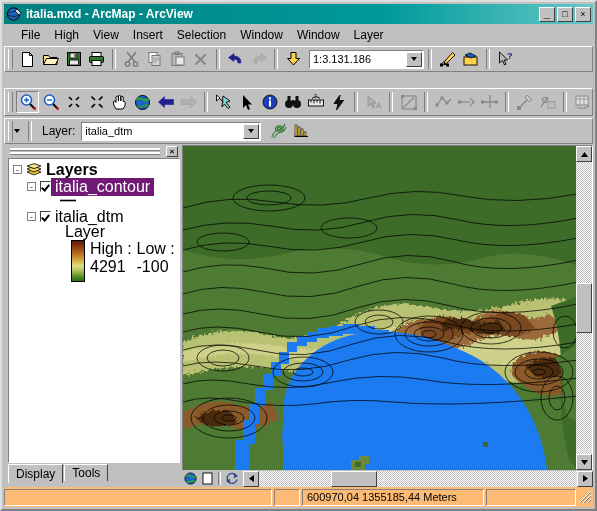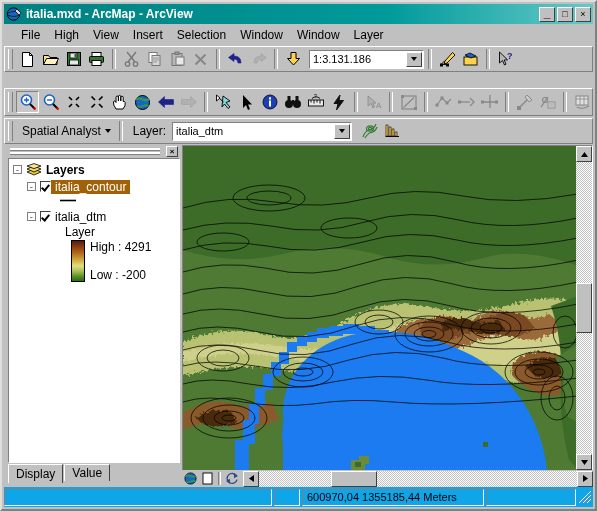--- a/index.html
+++ b/index.html
@@ -134,22 +134,22 @@
     width:11px;height:11px;background:#ffffff;flex:none;
     border-top:1px solid #404040;border-left:1px solid #404040;
     border-right:1px solid #ffffff;border-bottom:1px solid #ffffff;
     box-sizing:border-box;position:relative;
   }
   .chk.on:after{
     content:"";position:absolute;left:2px;top:1px;width:3px;height:6px;
     border-right:2px solid #000;border-bottom:2px solid #000;
     transform:rotate(40deg);
   }
-  .lyr-text{font-size:12px;color:#000;padding-left:4px;}
-  .lyr-text.sel{background:#a16207;color:#ffffff;padding-right:4px;}
+  .lyr-text{font-size:16px;color:#000;padding-left:4px;}
+  .lyr-text.sel{background:#701a75;color:#ffffff;padding-right:4px;}
   .ramp{
     width:14px;height:42px;flex:none;
     background:linear-gradient(180deg,#5a1b08 0%,#8a3a12 14%,#b4701e 32%,#d8b84a 52%,#dede8c 62%,#a8bc50 76%,#4d8a22 90%,#2e6b18 100%);
     border:1px solid #000;box-sizing:border-box;
   }
   .toc-tabs{
     position:absolute;left:0;top:319px;width:172px;height:19px;display:flex;align-items:flex-start;text-align:center;
   }
   .toc-tab{
     height:17px;padding:0 7px;display:flex;align-items:center;font-size:12px;
@@ -187,21 +187,21 @@
   
   .viewbar{
     position:absolute;left:180px;top:468px;width:411px;height:17px;
     display:flex;align-items:center;background:#c0c0c0;
   }
   .vbtn{width:17px;height:16px;display:flex;align-items:center;justify-content:center;flex:none;}
 
   
   .statusbar{
     position:absolute;left:2px;bottom:2px;width:589px;height:20px;
-    background:#0ea5e9;display:flex;align-items:center;
+    background:#fdba74;display:flex;align-items:center;
   }
   .spane{
     height:17px;box-sizing:border-box;margin-right:2px;
     border-top:1px solid #808080;border-left:1px solid #808080;
     border-right:1px solid #ffffff;border-bottom:1px solid #ffffff;
     display:flex;align-items:center;padding:0 4px;font-size:11px;white-space:nowrap;
   }
   .grip-res{
     width:14px;height:14px;margin-left:auto;margin-right:1px;position:relative;
   }
@@ -532,21 +532,20 @@
           <path d="M3 13 Q8 16 15 12" fill="none" stroke="#888" stroke-width="1.1"></path>
         </svg>
     </div>
     <div class="tbtn">
       
     </div>
   </div>
 
   <div class="tb" style="left:2px;top:116px;width:589px;height:26px;">
     <div class="grip"></div>
-    <div class="sa-label">Spatial Analyst</div>
     <div style="margin-left:-2px;margin-right:4px;">
         <div class="tri-d"></div>
       </div>
 
     <div class="sep"></div>
 
     <div class="sa-label">Layer:</div>
     <div class="combo" style="width:180px;">
       <div class="val">italia_dtm</div>
       <div class="arrow">
@@ -614,33 +613,33 @@
       <div class="toc-row" style="padding-left:18px;margin-top:2px;">
         <div class="exp">-</div>
         <div class="chk on" style="margin-left:4px;"></div>
         <div class="lyr-text">italia_dtm</div>
       </div>
       <div class="toc-row" style="padding-left:56px;">
         <div class="lyr-text" style="padding-left:0;">Layer</div>
       </div>
       <div style="display:flex;align-items:stretch;padding-left:62px;margin-top:1px;">
         <div class="ramp"></div>
-        <div style="display:flex;flex-direction:column;justify-content:space-between;padding-left:5px;">
+        <div style="display:flex;justify-content:space-between;padding-left:5px;">
           <div class="lyr-text" style="padding-left:0;">High : 4291</div>
-          <div class="lyr-text" style="padding-left:0;">Low : -200</div>
+          <div class="lyr-text" style="padding-left:0;">Low : -100</div>
         </div>
       </div>
     </div>
 
     <div class="toc-tabs">
       <div class="toc-tab active">
           <span>Display</span>
         </div>
       <div class="toc-tab">
-          <span>Value</span>
+          <span>Tools</span>
         </div>
     </div>
   </div>
 
   <div class="mapwrap">
     <div class="mapcanvas">
       <svg width="395" height="324" viewBox="0 0 395 324">
         <defs>
           <clipPath id="mapclip">
               <rect x="0" y="0" width="395" height="324"></rect>

